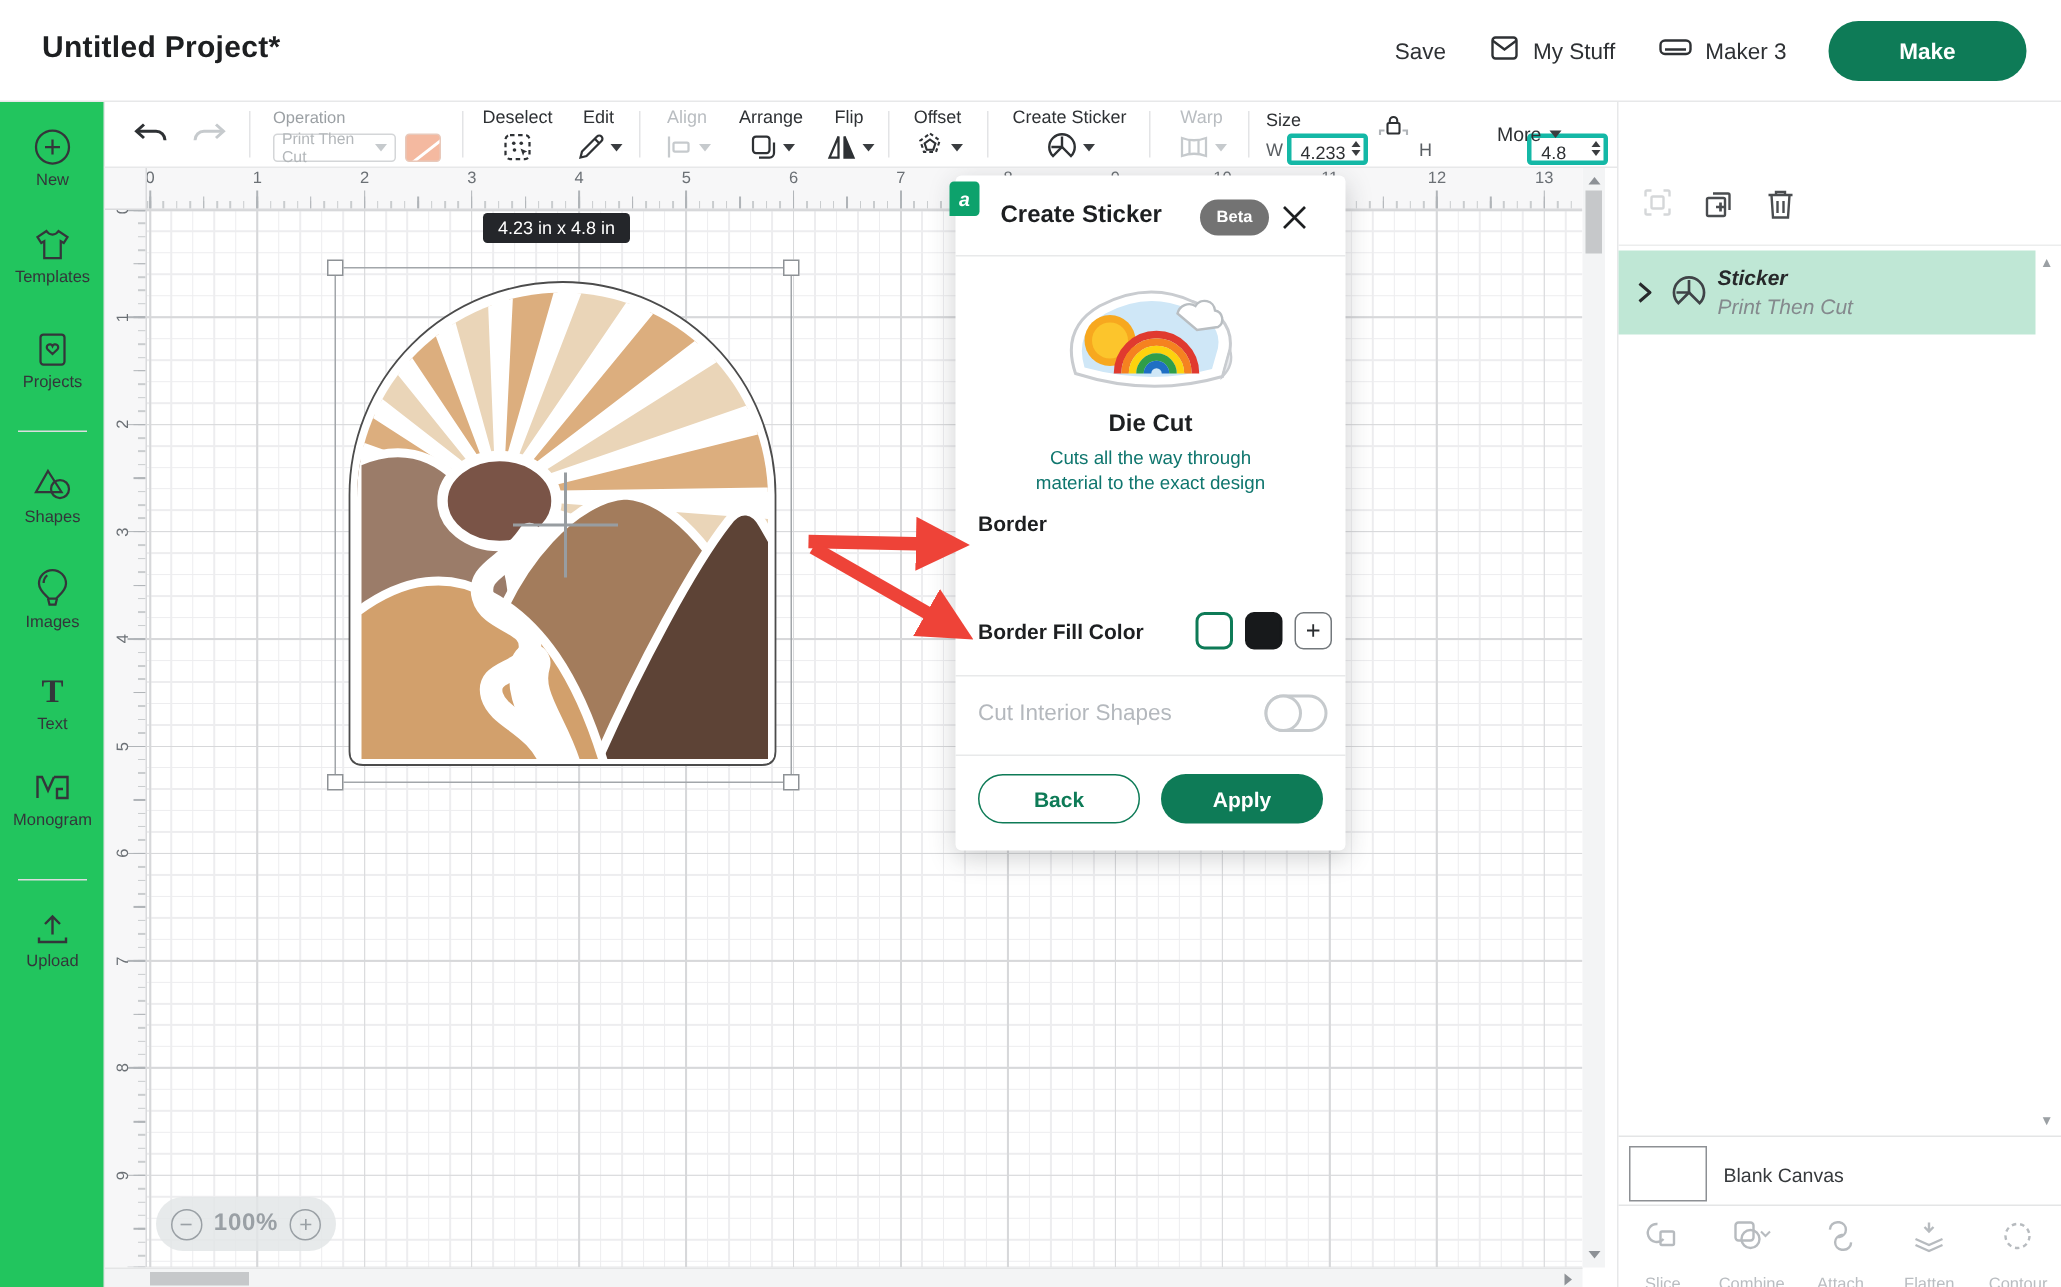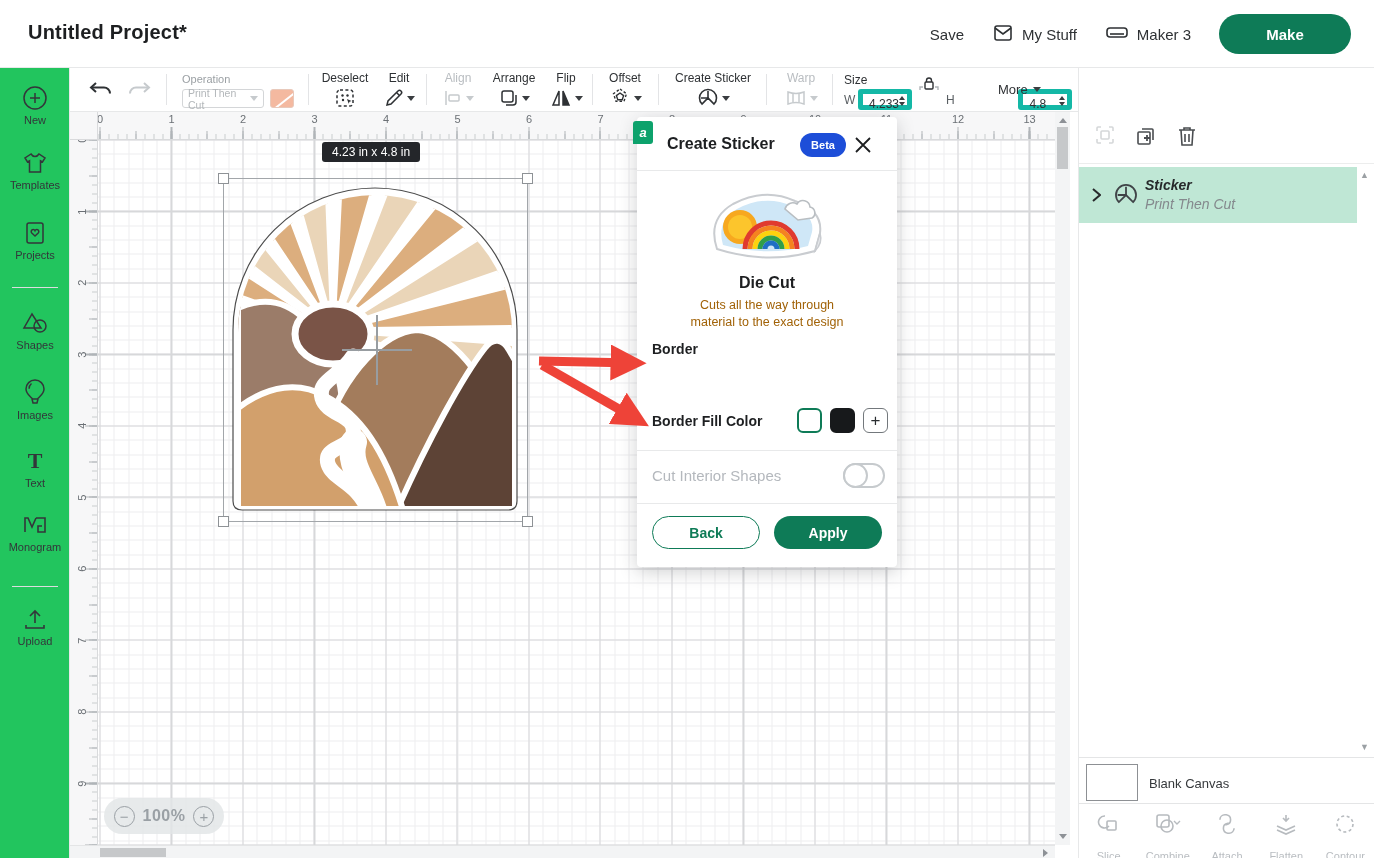--- a/index.html
+++ b/index.html
@@ -28,21 +28,21 @@
   .tb-block .t { font-size:12px; color:#2e3134; display:block; margin-bottom:2px; }
   .tb-block.dis .t { color:var(--grey-dis); }
   .tb-ico-row { display:flex; align-items:center; justify-content:center; gap:3px; height:22px; }
   .caret { width:0; height:0; border-left:4px solid transparent; border-right:4px solid transparent; border-top:5px solid #3a3d40; display:inline-block; }
   .caret.dis { border-top-color:#c6cacd; }
   .op-label { position:absolute; left:112px; top:5px; font-size:11px; color:#9ba0a4; }
   .op-dd { position:absolute; left:112px; top:21px; width:82px; height:19px; border:1px solid #d4d6d8; border-radius:3px; font-size:10.5px; color:#b3b7ba; display:flex; align-items:center; justify-content:space-between; padding:0 5px; background:#fff; }
   .op-swatch { position:absolute; left:200px; top:21px; width:24px; height:19px; border:1px solid #e8c9bb; border-radius:3px;
     background:linear-gradient(135deg, #f4bBA2 0%, #f4b9a0 100%); overflow:hidden; }
   .op-swatch::after { content:""; position:absolute; left:-4px; top:8px; width:40px; height:2px; background:#fff; transform:rotate(-38deg); }
-  .size-input { position:relative; display:inline-block; width:54px; height:21px; border:5px solid #14b8a6; border-radius:3px; background:#fff; }
+  .size-input { position:relative; display:inline-block; width:54px; height:21px; border:3px solid #14b8a6; border-radius:3px; background:#fff; }
   .size-input input { width:36px; height:19px; border:none; outline:none; font-size:12px; color:#2e3134; padding-left:6px; font-family:"Liberation Sans",sans-serif; background:transparent; }
   .stepper { position:absolute; right:2px; top:2px; display:flex; flex-direction:column; gap:2px; }
   .stepper i { width:0; height:0; border-left:3.5px solid transparent; border-right:3.5px solid transparent; display:block; }
   .stepper .up { border-bottom:4px solid #3a3d40; }
   .stepper .dn { border-top:4px solid #3a3d40; }
 
   
   #canvas { position:absolute; left:70px; top:112px; width:985px; height:733px; overflow:hidden; background:#fff; }
   #grid { position:absolute; left:28px; top:28px; width:957px; height:705px;
     background:
@@ -90,21 +90,21 @@
 
   
   #sticker-panel { position:absolute; left:567px; top:5px; width:260px; height:450px; background:#fff; border-radius:4px; box-shadow:0 5px 18px rgba(40,44,48,.22); z-index:30; }
   #panel-flag { position:absolute; left:-4px; top:4px; width:20px; height:23px; background:#0da26c; border-radius:3px 3px 3px 0; color:#fff; font-size:13px; font-weight:700; display:flex; align-items:center; justify-content:center; font-style:italic; }
   #sp-title { position:absolute; left:30px; top:18px; font-size:16px; font-weight:700; color:#1d1f21; }
   #beta-badge { position:absolute; left:163px; top:16px; width:46px; height:24px; border-radius:12px; color:#fff; font-size:11px; font-weight:700; display:flex; align-items:center; justify-content:center; }
   #sp-close { position:absolute; left:215px; top:17px; width:22px; height:22px; cursor:pointer; }
   .sp-div { position:absolute; left:0; width:260px; height:1px; background:#e8e9ea; }
   #sp-illu { position:absolute; left:70px; top:70px; }
   #sp-type-title { position:absolute; left:0; top:157px; width:260px; text-align:center; font-size:16px; font-weight:700; color:#1d1f21; }
-  .sp-desc { position:absolute; left:0; width:260px; text-align:center; font-size:12.5px; color:#a16207; }
+  .sp-desc { position:absolute; left:0; width:260px; text-align:center; font-size:12.5px; color:#0f766e; }
   .sp-lab { position:absolute; left:15px; font-size:14px; font-weight:700; color:#1d1f21; }
   #sp-select { position:absolute; left:15px; top:243px; width:230px; height:31px; border:1px solid #8a8f94; border-radius:8px; background:#fff; display:flex; align-items:center; justify-content:space-between; padding:0 12px; font-size:14px; color:#2a2d30; cursor:pointer; }
   .swatch { position:absolute; top:291px; width:25px; height:25px; border-radius:6px; cursor:pointer; }
   #sw-white { left:160px; background:#fff; border:2px solid var(--green); }
   #sw-black { left:193px; background:#17191b; border:2px solid #17191b; }
   #sw-add { left:226px; background:#fff; border:1.5px solid #73787c; display:flex; align-items:center; justify-content:center; font-size:17px; color:#2a2d30; }
   #cut-interior-label { position:absolute; left:15px; top:350px; font-size:15px; color:#b4b8bd; }
   #toggle { position:absolute; left:206px; top:346px; width:42px; height:25px; border:2px solid #c6cacd; border-radius:13px; background:#fff; cursor:pointer; }
   #toggle .knob { position:absolute; left:-2px; top:-2px; width:25px; height:25px; border:2px solid #c6cacd; border-radius:50%; background:#fff; }
   .sp-btn { position:absolute; top:399px; width:108px; height:33px; border-radius:17px; font-size:14px; font-weight:700; display:flex; align-items:center; justify-content:center; cursor:pointer; }
@@ -457,21 +457,21 @@
           <path d="M0,0 L4,2 L0,4 Z" fill="#ee4338"></path>
         </marker>
       </defs>
     <line x1="9" y1="19" x2="104" y2="21" stroke="#ee4338" stroke-width="9" marker-end="url(#ah)"></line>
     <line x1="12" y1="23" x2="108" y2="78" stroke="#ee4338" stroke-width="9" marker-end="url(#ah)"></line>
   </svg>
 
   <div id="sticker-panel">
     <div id="panel-flag">a</div>
     <div id="sp-title">Create Sticker</div>
-    <div id="beta-badge" style="background:#1d4ed8">Beta</div>
+    <div id="beta-badge" style="background:#737373">Beta</div>
     <svg id="sp-close" viewBox="0 0 22 22">
         <path d="M4 4 L18 18 M18 4 L4 18" stroke="#1d1f21" stroke-width="1.8" fill="none"></path>
       </svg>
     <div class="sp-div" style="top:53px"></div>
 
     <svg id="sp-illu" width="120" height="80" viewBox="0 0 120 80">
       <path d="M10,62 Q0,32 26,17 Q58,0 88,14 Q116,24 113,46 L108,64 Q60,78 10,62 Z" fill="#ffffff" stroke="#c9ccd0" stroke-width="2"></path>
       <path d="M16,58 Q9,34 30,22 Q58,7 85,19 Q108,28 105,45 L101,59 Q60,70 16,58 Z" fill="#cfe7f7"></path>
       <circle cx="33" cy="40" r="17" fill="#f7a81f"></circle>
       <circle cx="33" cy="40" r="12" fill="#fcc52c"></circle>

